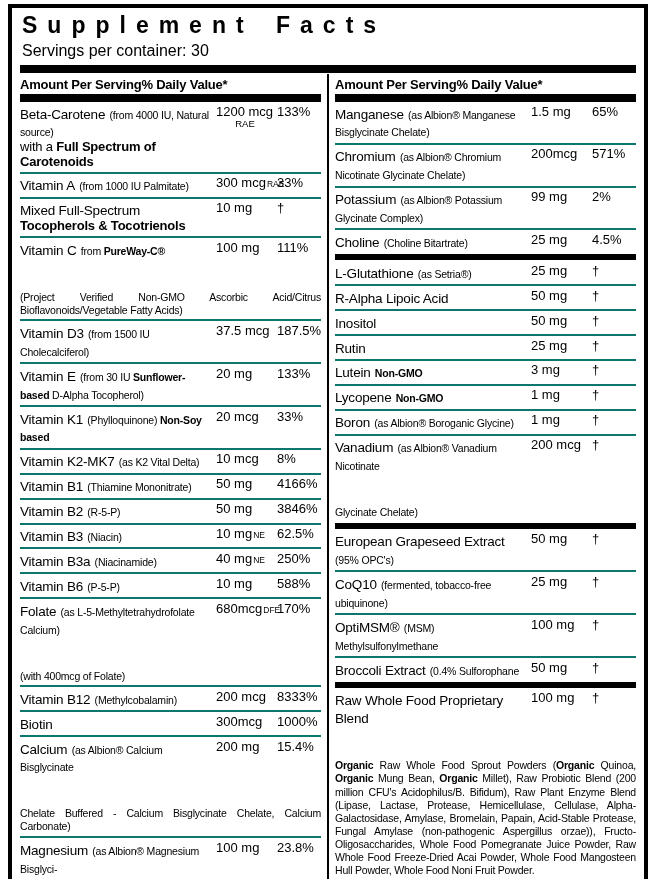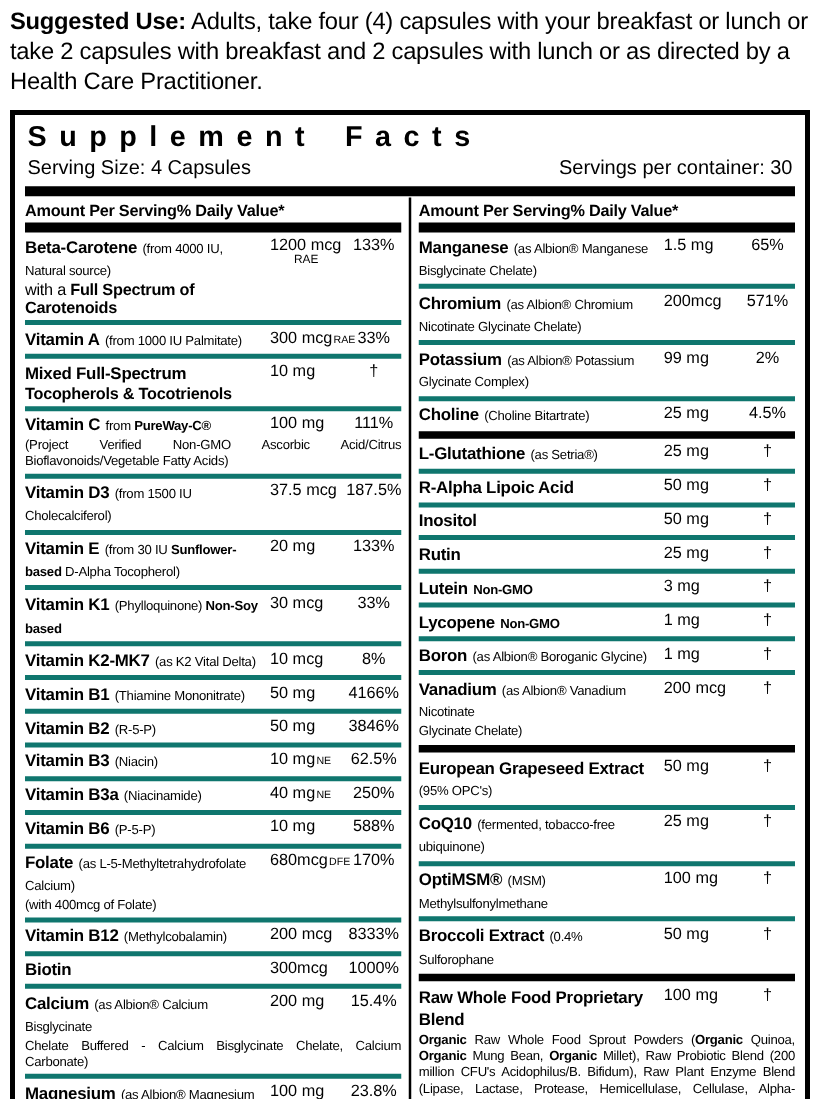--- a/index.html
+++ b/index.html
@@ -19,44 +19,42 @@
 
   .columns { display:flex; margin-top:1px; }
   .col { flex:1; min-width:0; }
   .col-left  { padding-right:6px; border-right:2.5px solid #000; }
   .col-right { padding-left:6px; }
   .col-head { display:flex; font-weight:bold;
               font-size:13px; padding:3px 0 2px 0; letter-spacing:-0.2px; }
 
   .row { display:grid; grid-template-columns:1fr 58px 44px; column-gap:3px;
          padding:2.5px 0; align-items:start; }
-  .section .row + .row { border-top:4px solid #0f766e; }
+  .section .row + .row { border-top:2px solid #0f766e; }
   .cell.name { line-height:1.12; letter-spacing:-0.2px; }
-  .nm   { font-weight:bold; font-size:13.5px; }
+  .nm   { font-weight:normal; font-size:13.5px; }
   .note { font-size:10.5px; }
   .name2{ display:block; font-size:13px; }
   .cell.amt { font-size:13px; white-space:nowrap; line-height:1.12; }
   .sfx  { font-size:8.5px; margin-left:1px; }
   .below{ display:block; text-align:center; font-size:9.5px; line-height:1; }
-  .cell.dv { font-size:13px; text-align:center; line-height:1.12; }
+  .cell.dv { font-size:13px; line-height:1.12; }
   .subnote { grid-column:1 / -1; font-size:10.5px; line-height:1.25;
-             text-align:justify; padding-top:1px; letter-spacing:-0.2px; }
+             text-align:justify; padding-top:1px; letter-spacing:-0.2px;margin-top:31px; }
 </style>
 </head>
 <body>
 
 <div class="page">
 
-  <p class="suggested"><b>Suggested Use:</b><span> Adults, take four (4) capsules with your breakfast or lunch or take 2 capsules with breakfast and 2 capsules with lunch or as directed by a Health Care Practitioner.</span></p>
 
   <div class="panel">
     <div class="title">Supplement Facts</div>
 
     <div class="serving-row">
-      <span>Serving Size: 4 Capsules</span>
       <span>Servings per container: 30</span>
     </div>
 
     <div class="bar"></div>
 
     <div class="columns">
       <div class="col col-left">
         <div class="col-head">
           <span>Amount Per Serving</span>
           <span>% Daily Value*</span>
@@ -95,21 +93,21 @@
 
   </div>
               <div class="row">
     <div class="cell name"><span class="nm">Vitamin E</span> <span class="note">(from 30 IU <b>Sunflower-based</b> D-Alpha Tocopherol)</span></div>
     <div class="cell amt"><span>20 mg</span></div>
     <div class="cell dv">133%</div>
 
   </div>
               <div class="row">
     <div class="cell name"><span class="nm">Vitamin K1</span> <span class="note">(Phylloquinone) <b>Non-Soy based</b></span></div>
-    <div class="cell amt"><span>30 mcg</span></div>
+    <div class="cell amt"><span>20 mcg</span></div>
     <div class="cell dv">33%</div>
 
   </div>
               <div class="row">
     <div class="cell name"><span class="nm">Vitamin K2-MK7</span> <span class="note">(as K2 Vital Delta)</span></div>
     <div class="cell amt"><span>10 mcg</span></div>
     <div class="cell dv">8%</div>
 
   </div>
               <div class="row">

